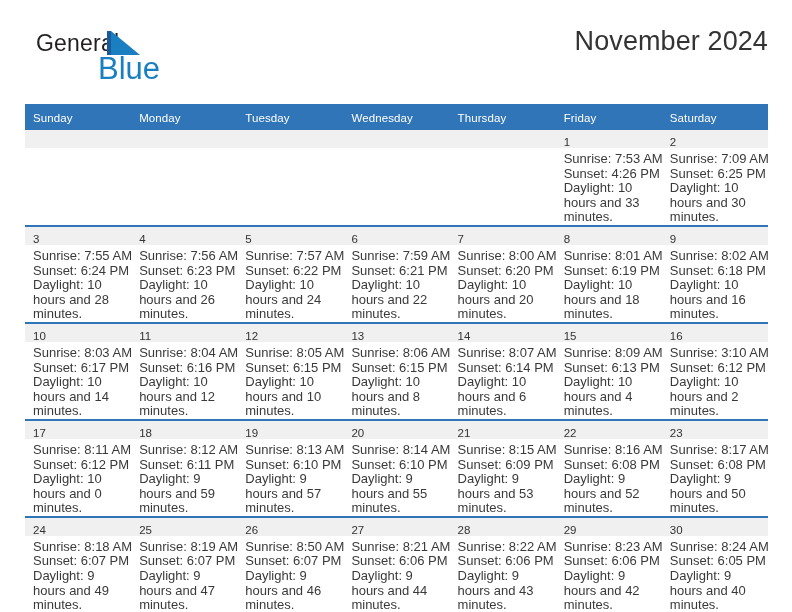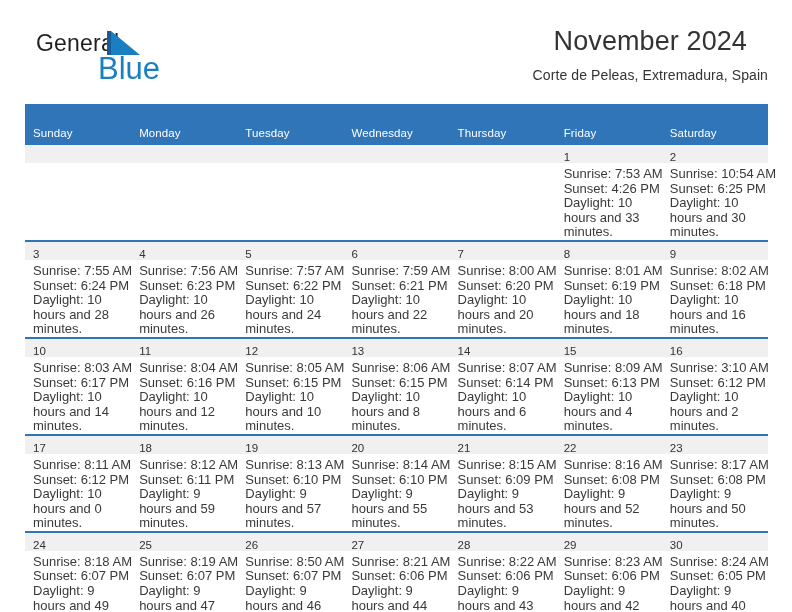--- a/index.html
+++ b/index.html
@@ -101,21 +101,21 @@
     width: 743px;
     border-collapse: collapse;
     table-layout: fixed;
   }
   table.cal th {
     background: #3075b8;
     color: #ffffff;
     font-size: 11.5px;
     font-weight: normal;
     text-align: left;
-    padding: 22px 0 5px 8px;
+    padding: 7px 0 5px 8px;
     height: 14px;
     letter-spacing: 0.1px;
   }
   td.daycell {
     vertical-align: top;
     padding: 0;
     border-top: 2px solid #3075b8;
     background: #ffffff;
     height: 88px;
   }
@@ -160,21 +160,20 @@
       <span class="logo-tri">
         <svg width="29" height="24" viewBox="0 0 29 24" xmlns="http://www.w3.org/2000/svg">
           <polygon points="0,0 29,24 0,24" fill="#1a7fc1"></polygon>
         </svg>
       </span>
       <span class="logo-blue">Blue</span>
     </div>
 
     <div class="title-wrap">
       <div class="cal-title">November 2024</div>
-      <div class="cal-subtitle">Corte de Peleas, Extremadura, Spain</div>
     </div>
 
   </div>
 
   <div class="calendar">
     <table class="cal">
       <thead>
         <tr>
           <th>Sunday</th>
           <th>Monday</th>
@@ -231,21 +230,21 @@
               <div class="daynum-band"><span class="daynum">1</span></div>
               <div class="dayinfo">
                 <div>Sunrise: 7:53 AM</div>
                 <div>Sunset: 4:26 PM</div>
                 <div class="daylight">Daylight: 10 hours and 33 minutes.</div>
               </div>
             </td>
             <td class="daycell">
               <div class="daynum-band"><span class="daynum">2</span></div>
               <div class="dayinfo">
-                <div>Sunrise: 10:54 AM</div>
+                <div>Sunrise: 7:09 AM</div>
                 <div>Sunset: 6:25 PM</div>
                 <div class="daylight">Daylight: 10 hours and 30 minutes.</div>
               </div>
             </td>
           </tr>
           <tr class="week">
             <td class="daycell">
               <div class="daynum-band"><span class="daynum">3</span></div>
               <div class="dayinfo">
                 <div>Sunrise: 7:55 AM</div>

